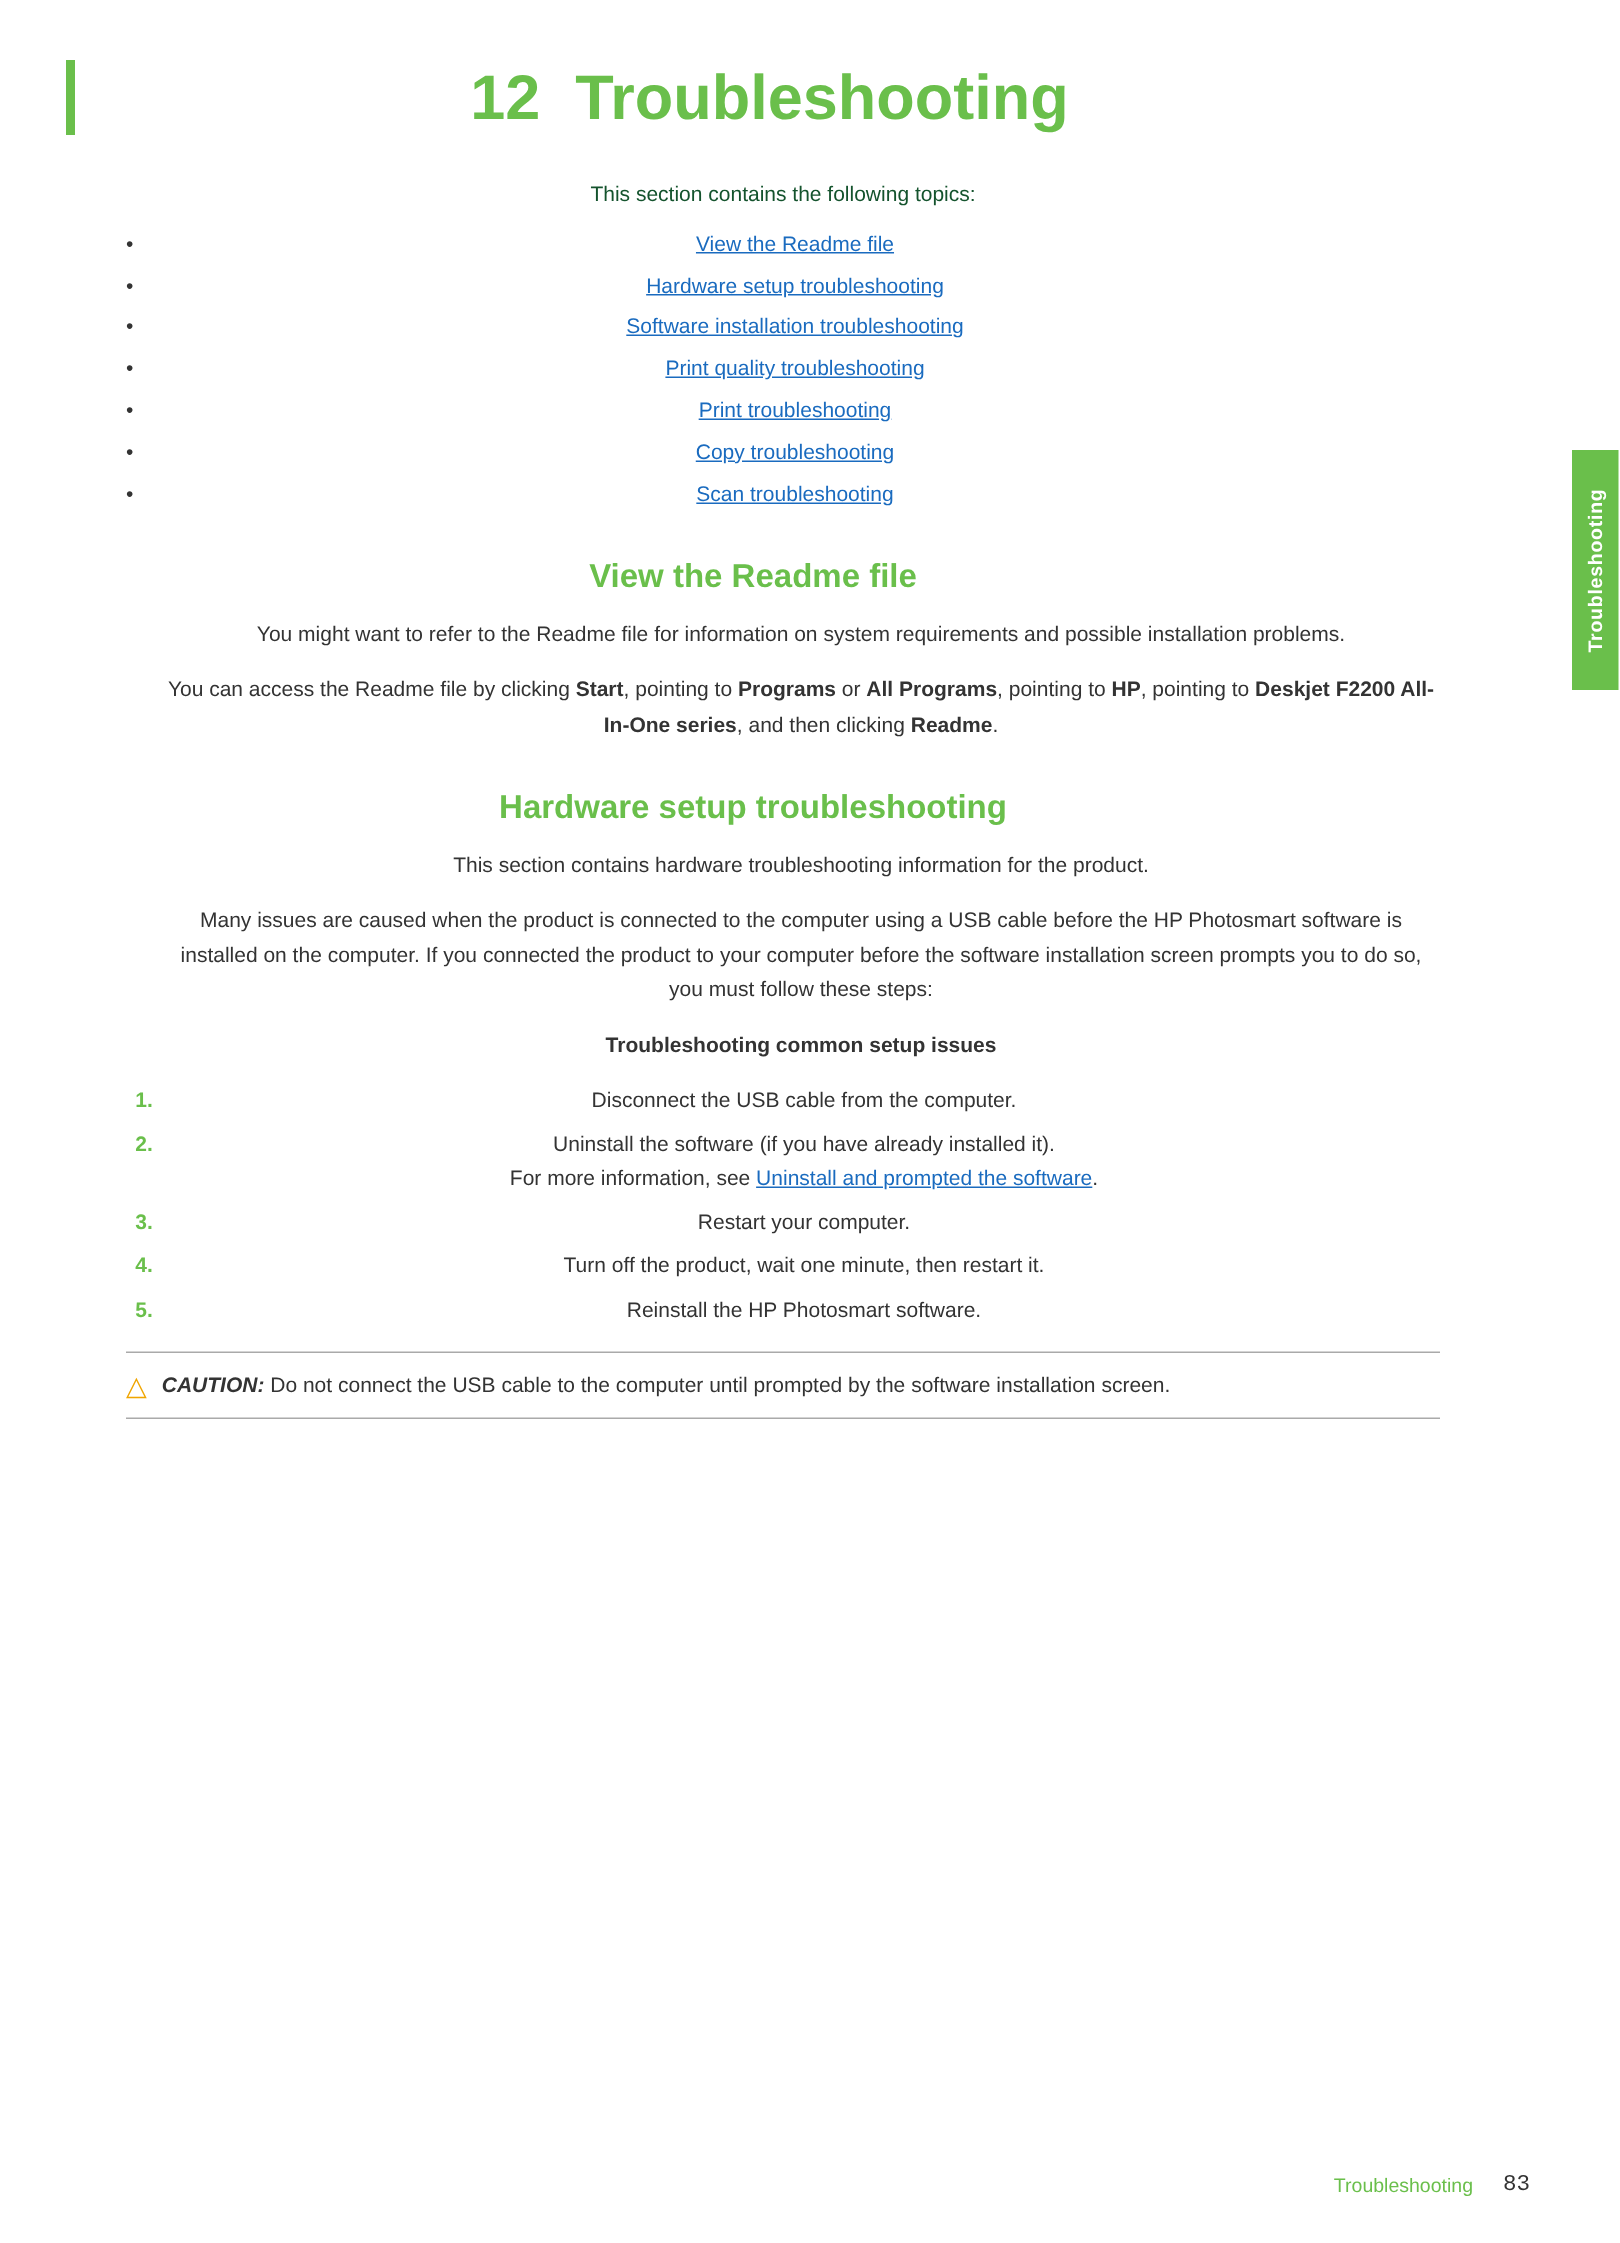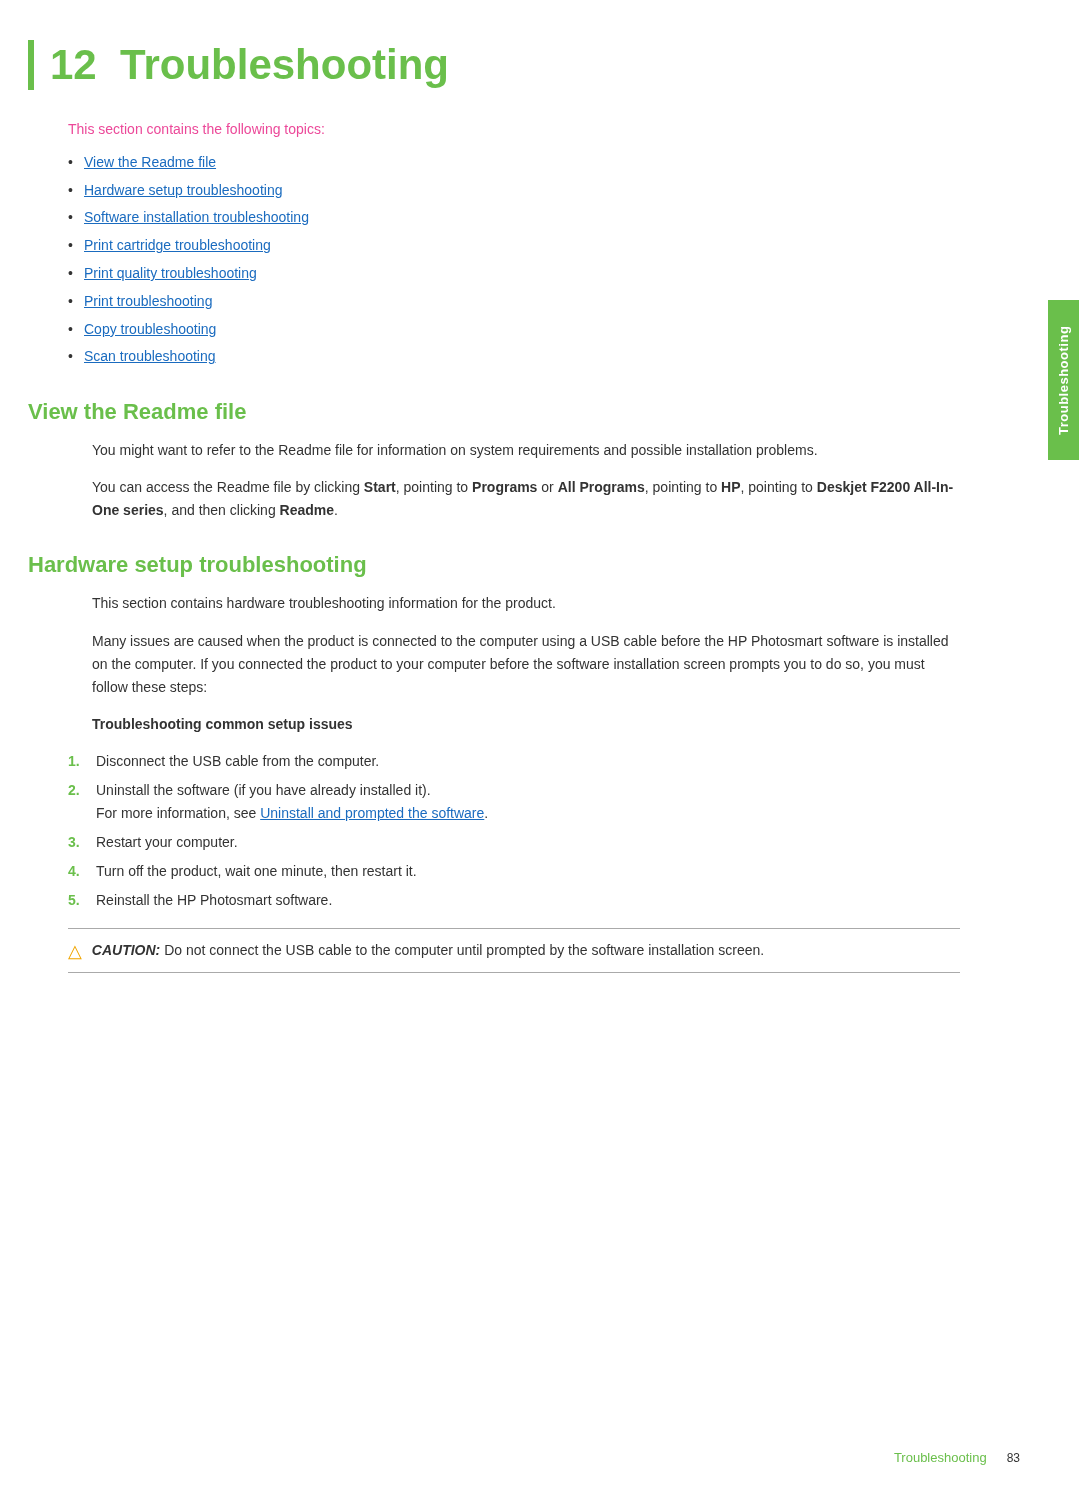--- a/index.html
+++ b/index.html
@@ -16,39 +16,40 @@
 
     .page-container {
       display: flex;
       width: 1080px;
       min-height: 1495px;
       position: relative;
     }
 
     .content-area {
       flex: 1;
-      padding: 40px 60px 60px 28px;
+      padding: 40px 60px 60px 44px;
       max-width: 1020px;
+      text-align: center;
     }
 
     .chapter-title {
       font-size: 42px;
       font-weight: bold;
       color: #6abf4b;
       margin-bottom: 28px;
       padding-bottom: 0;
       border-left: 6px solid #6abf4b;
       padding-left: 16px;
       line-height: 1.2;
     }
 
     .intro-text {
       margin-bottom: 10px;
       line-height: 1.6;
-      color: #ec4899;
+      color: #14532d;
       margin-left: 40px;
     }
 
     .topics-list {
       list-style: none;
       margin-left: 40px;
       margin-bottom: 30px;
     }
 
     .topics-list li {
@@ -161,22 +162,23 @@
       align-items: center;
       gap: 20px;
     }
 
     .footer-text {
       color: #6abf4b;
       font-size: 13px;
     }
 
     .footer-page {
-      font-size: 12px;
-      color: #333;
+      font-size: 15px;
+      color: #333;
+      font-family: Liberation Mono, monospace;
     }
 
     .side-tab-wrapper {
       position: absolute;
       right: 0;
       top: 300px;
       width: 32px;
     }
 
     .side-tab-inner {
@@ -213,21 +215,20 @@
     <h1 class="chapter-title">
       <span>12</span>&nbsp;&nbsp;<span>Troubleshooting</span>
     </h1>
 
     <p class="intro-text">This section contains the following topics:</p>
 
     <ul class="topics-list" id="topics-ul">
     <li><a href="#">View the Readme file</a></li>
         <li><a href="#">Hardware setup troubleshooting</a></li>
         <li><a href="#">Software installation troubleshooting</a></li>
-        <li><a href="#">Print cartridge troubleshooting</a></li>
         <li><a href="#">Print quality troubleshooting</a></li>
         <li><a href="#">Print troubleshooting</a></li>
         <li><a href="#">Copy troubleshooting</a></li>
         <li><a href="#">Scan troubleshooting</a></li>
       </ul>
 
     <h2 class="section-heading">View the Readme file</h2>
     <div class="section-content">
       <p>You might want to refer to the Readme file for information on system requirements and possible installation problems.</p>
       <p>

